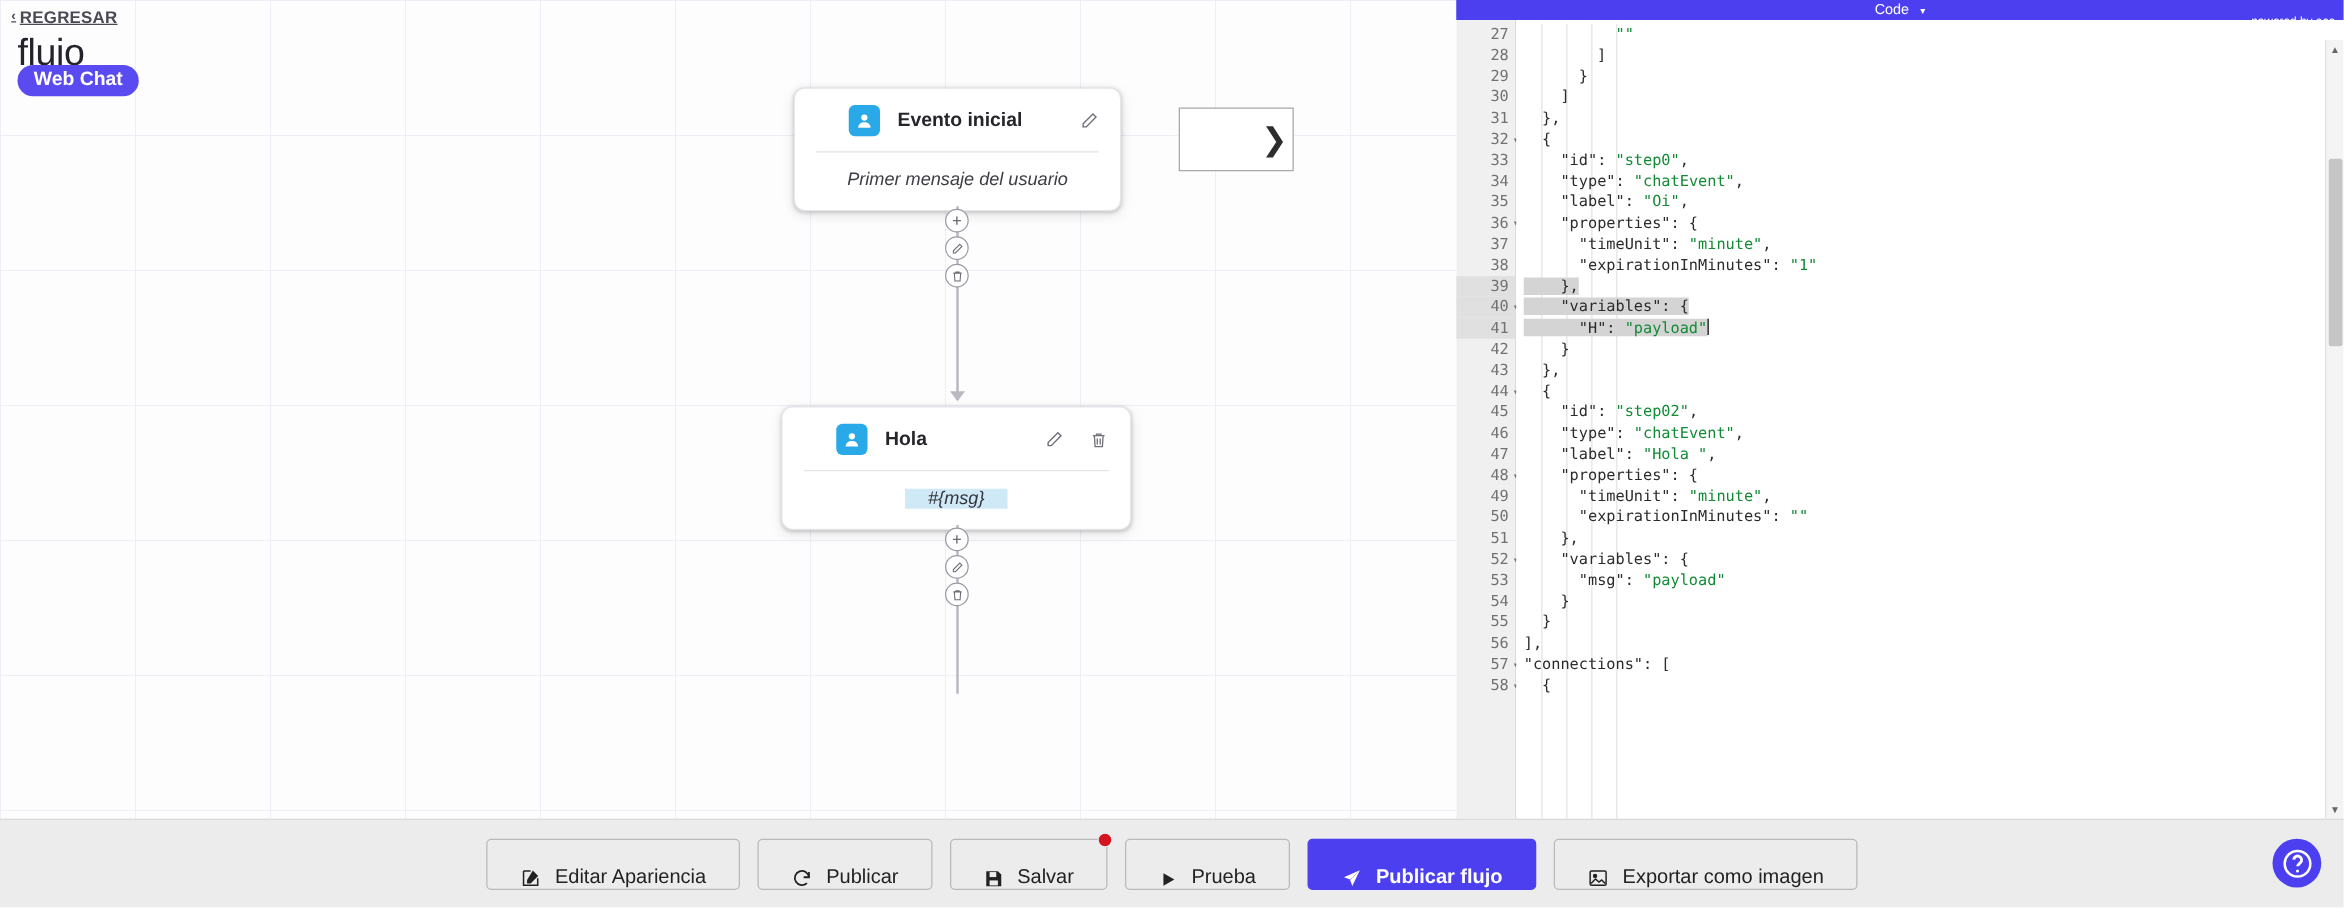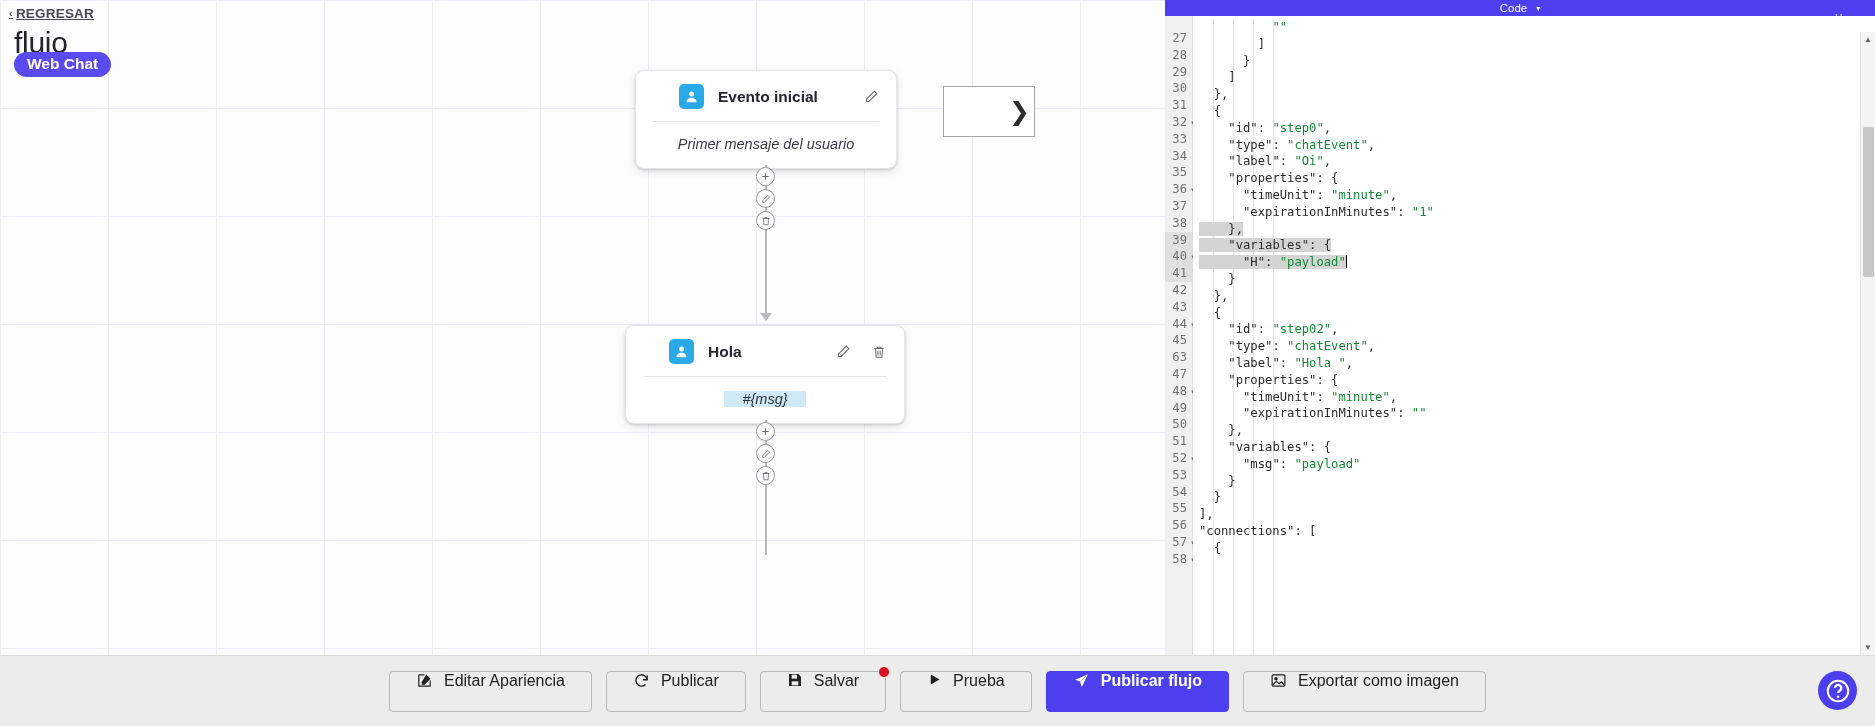--- a/index.html
+++ b/index.html
@@ -118,22 +118,22 @@
     cursor: pointer;
   }
   .editor-wrap { flex: 1 1 auto; display: flex; position: relative; overflow: hidden; }
   .editor {
     flex: 1 1 auto; display: flex; position: relative;
     font-family: "DejaVu Sans Mono", monospace;
     font-size: 12.2px; line-height: 16.8px;
     overflow: hidden;
   }
   .gutter {
-    width: 28px; flex: 0 0 auto; background: #f0f0f0;
-    border-right: 1px solid #dcdcdc; padding-top: 14px;
+    width: 48px; flex: 0 0 auto; background: #f0f0f0;
+    border-right: 1px solid #dcdcdc; padding-top: 3px;
     user-select: none;
   }
   .gutter-row {
     height: 16.8px; text-align: right; padding-right: 5px;
     color: #717171; font-size: 12.2px; position: relative;
   }
   .gutter-row.active { background: #e0e0e0; }
   .fold {
     position: absolute; right: -3px; top: 1px;
     font-size: 8px; color: #777;
@@ -186,21 +186,21 @@
     width: 1875px; height: 71px;
     background: #ececec; border-top: 1px solid #dadada;
     display: flex; align-items: center; justify-content: center;
     gap: 0px;
   }
   .tb-btn {
     position: relative;
     height: 41px; padding: 0 26px;
     background: #ececec; border: 1px solid #b9b9b9;
     border-radius: 4px; margin: 0 7px;
-    display: flex; align-items: flex-start; gap: 11px;
+    display: flex; align-items: flex-end; gap: 11px;
     font-size: 16px; color: #222; cursor: pointer;
     white-space: nowrap;
   }
   .tb-btn.primary {
     background: #4b3ff0; border-color: #4b3ff0; color: #fff;
     font-weight: 700;
   }
   .tb-icon { display: flex; align-items: center; }
   .badge-dot {
     position: absolute; right: -5px; top: -6px;
@@ -339,21 +339,21 @@
             <div class="gutter-row">36<span class="fold">▾</span></div>
             <div class="gutter-row">37</div>
             <div class="gutter-row">38</div>
             <div class="gutter-row active">39</div>
             <div class="gutter-row active">40<span class="fold">▾</span></div>
             <div class="gutter-row active">41</div>
             <div class="gutter-row">42</div>
             <div class="gutter-row">43</div>
             <div class="gutter-row">44<span class="fold">▾</span></div>
             <div class="gutter-row">45</div>
-            <div class="gutter-row">63</div>
+            <div class="gutter-row">46</div>
             <div class="gutter-row">47</div>
             <div class="gutter-row">48<span class="fold">▾</span></div>
             <div class="gutter-row">49</div>
             <div class="gutter-row">50</div>
             <div class="gutter-row">51</div>
             <div class="gutter-row">52<span class="fold">▾</span></div>
             <div class="gutter-row">53</div>
             <div class="gutter-row">54</div>
             <div class="gutter-row">55</div>
             <div class="gutter-row">56</div>

